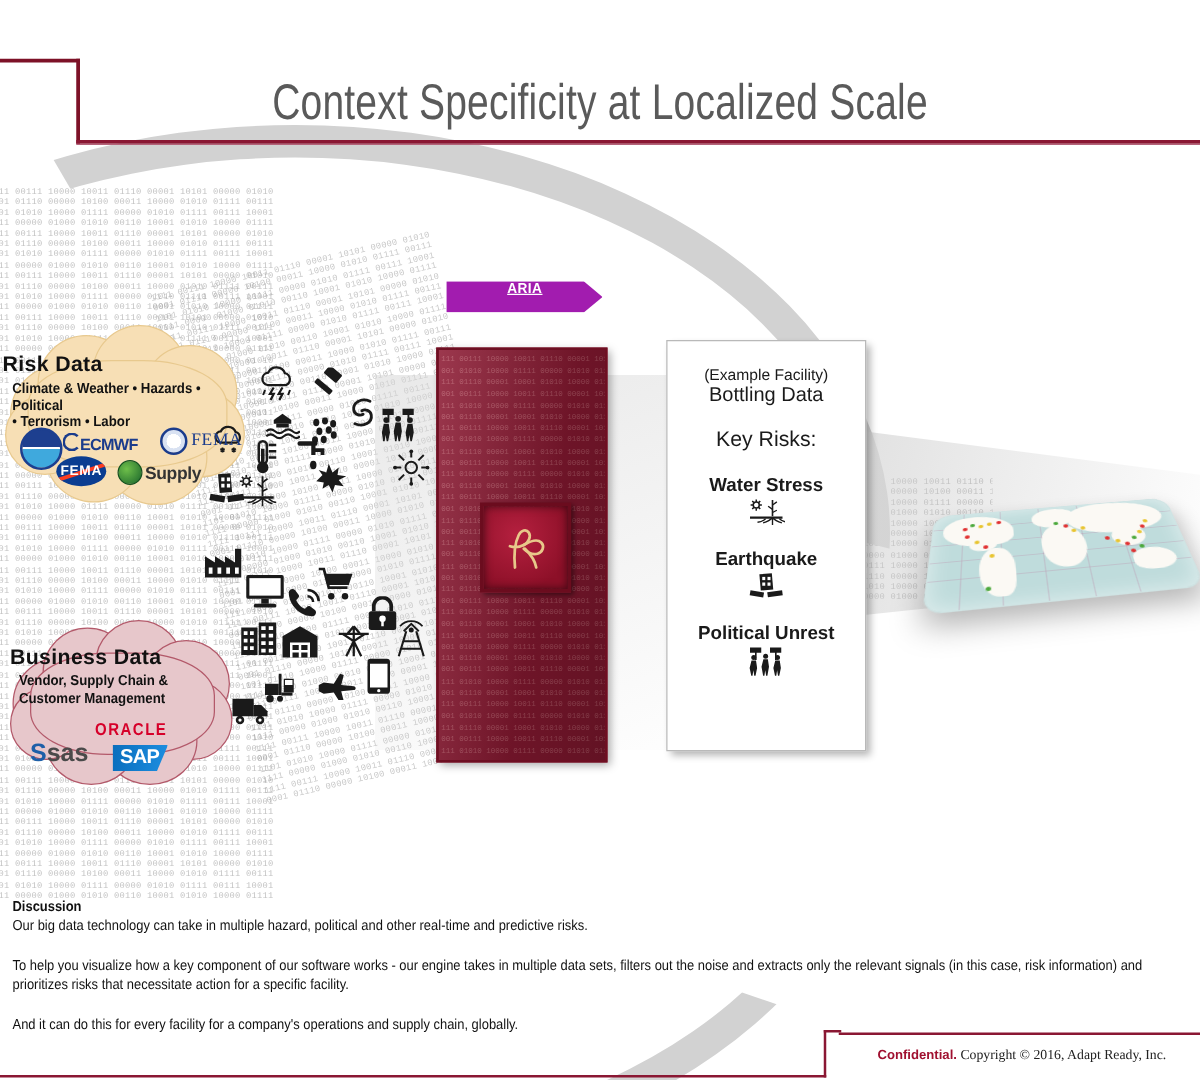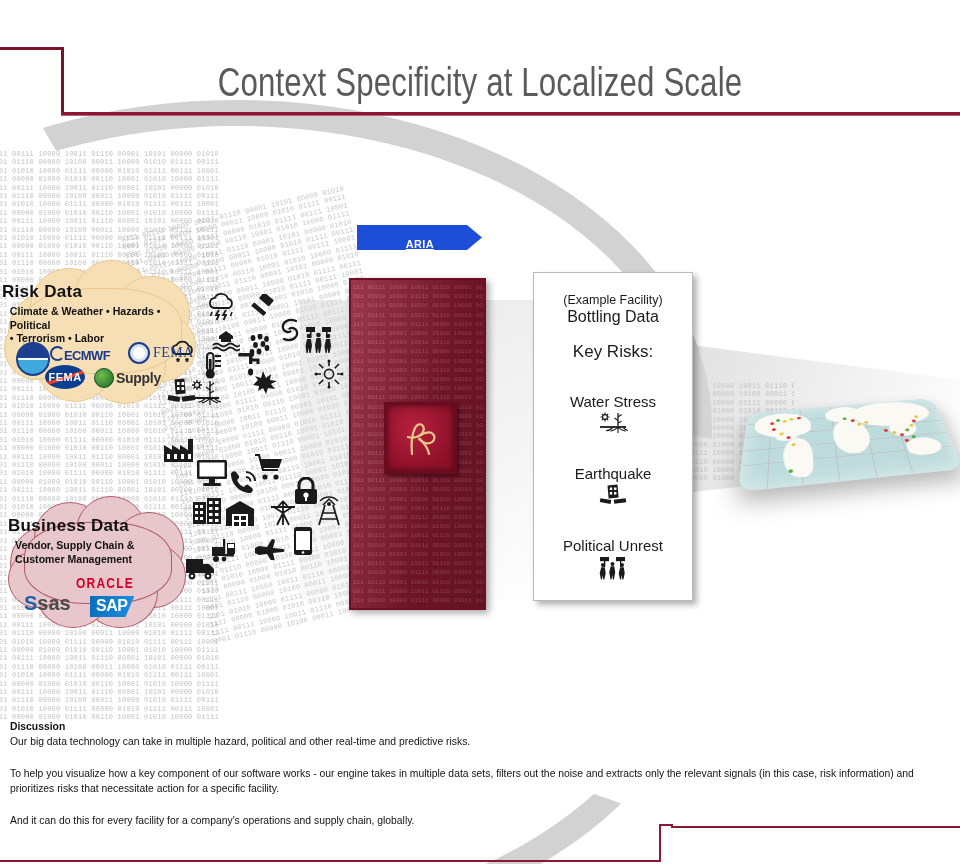--- a/index.html
+++ b/index.html
@@ -89,22 +89,22 @@
   .sas-logo{font-size:20px;font-weight:bold;color:#4a4a4a;font-family:"Liberation Sans",sans-serif;}
   .sas-logo .s{color:#1d5fa8;}
   .sap-logo{background:linear-gradient(95deg,#0a6ebd,#1d8ee0);color:#fff;font-weight:bold;
     font-size:16px;padding:1px 7px 2px 6px;font-family:"Liberation Sans",sans-serif;
     clip-path:polygon(0 0,100% 0,80% 100%,0 100%);letter-spacing:-.5px;}
 
   
   .ico{position:absolute;color:#1a1a1a;z-index:3;line-height:1;}
 
   
-  .chevron{position:absolute;height:25px;background:#1d4ed8;color:#fff;
-    display:flex;align-items:flex-end;justify-content:center;
+  .chevron{position:absolute;height:25px;background:#a21caf;color:#fff;
+    display:flex;align-items:flex-start;justify-content:center;
     font-size:11.5px;font-weight:bold;letter-spacing:.4px;
     clip-path:polygon(0 0, calc(100% - 15px) 0, 100% 50%, calc(100% - 15px) 100%, 0 100%);
     transform:scaleX(1);text-decoration:underline;}
   .chevron span{transform:scaleX(.95);white-space:nowrap;}
   #chev-aria{left:357px;top:225px;width:125px;}
   #chev-risk{left:530px;top:225px;width:162px;}
   #chev-global{left:742px;top:225px;width:205px;}
 
   
   #aria-panel{position:absolute;left:349px;top:278px;width:133px;height:328px;
@@ -123,21 +123,21 @@
   
   #risk-panel{position:absolute;left:533px;top:272px;width:158px;height:327px;
     background:#fff;border:1px solid #b9b9b9;
     box-shadow:4px 4px 6px rgba(0,0,0,.3);
     display:flex;flex-direction:column;align-items:center;
     font-family:"Liberation Sans",sans-serif;color:#1a1a1a;}
   .rp-line{text-align:center;width:100%;}
   .rp-facility-note{font-size:12.5px;margin-top:20px;}
   .rp-facility{font-size:16px;margin-top:1px;}
   .rp-keyrisks{font-size:17px;margin-top:16px;}
-  .rp-risk{font-size:15px;margin-top:31px;}
+  .rp-risk{font-size:15px;margin-top:18px;font-weight:bold;}
   .rp-risk-icon{margin-top:2px;height:22px;}
 
   
   #globe-map{position:absolute;left:745px;top:389px;width:203px;height:98px;
     transform:perspective(320px) rotateX(42deg) rotateZ(-7deg);
     transform-origin:50% 50%;
     background:#bfdcdc;border-radius:14px;
     box-shadow:0 12px 22px rgba(0,0,0,.28), inset 0 0 18px rgba(255,255,255,.55);
     overflow:hidden;border:1px solid #cfe3e3;}
   #globe-map .land{position:absolute;background:#fbf9f4;border-radius:40% 55% 45% 50%;}
@@ -867,14 +867,17 @@
     <div class="gap"></div>
     <p>To help you visualize how a key component of our software works - our engine takes in multiple data sets, filters out the noise and extracts  only the relevant signals (in this case, risk information) and prioritizes risks that necessitate action for a specific facility.</p>
     <div class="gap"></div>
     <p>And it can do this for every facility for a company's operations  and supply chain, globally.</p>
   </div>
 
   <div class="footer-h-left"></div>
   <div class="footer-v"></div>
   <div class="footer-corner"></div>
   <div class="footer-h-right"></div>
+  <div id="footer-text">
+    <span class="conf">Confidential.</span><span> Copyright © 2016, Adapt Ready, Inc.</span>
+  </div>
 
 </div>
 
 </body></html>

